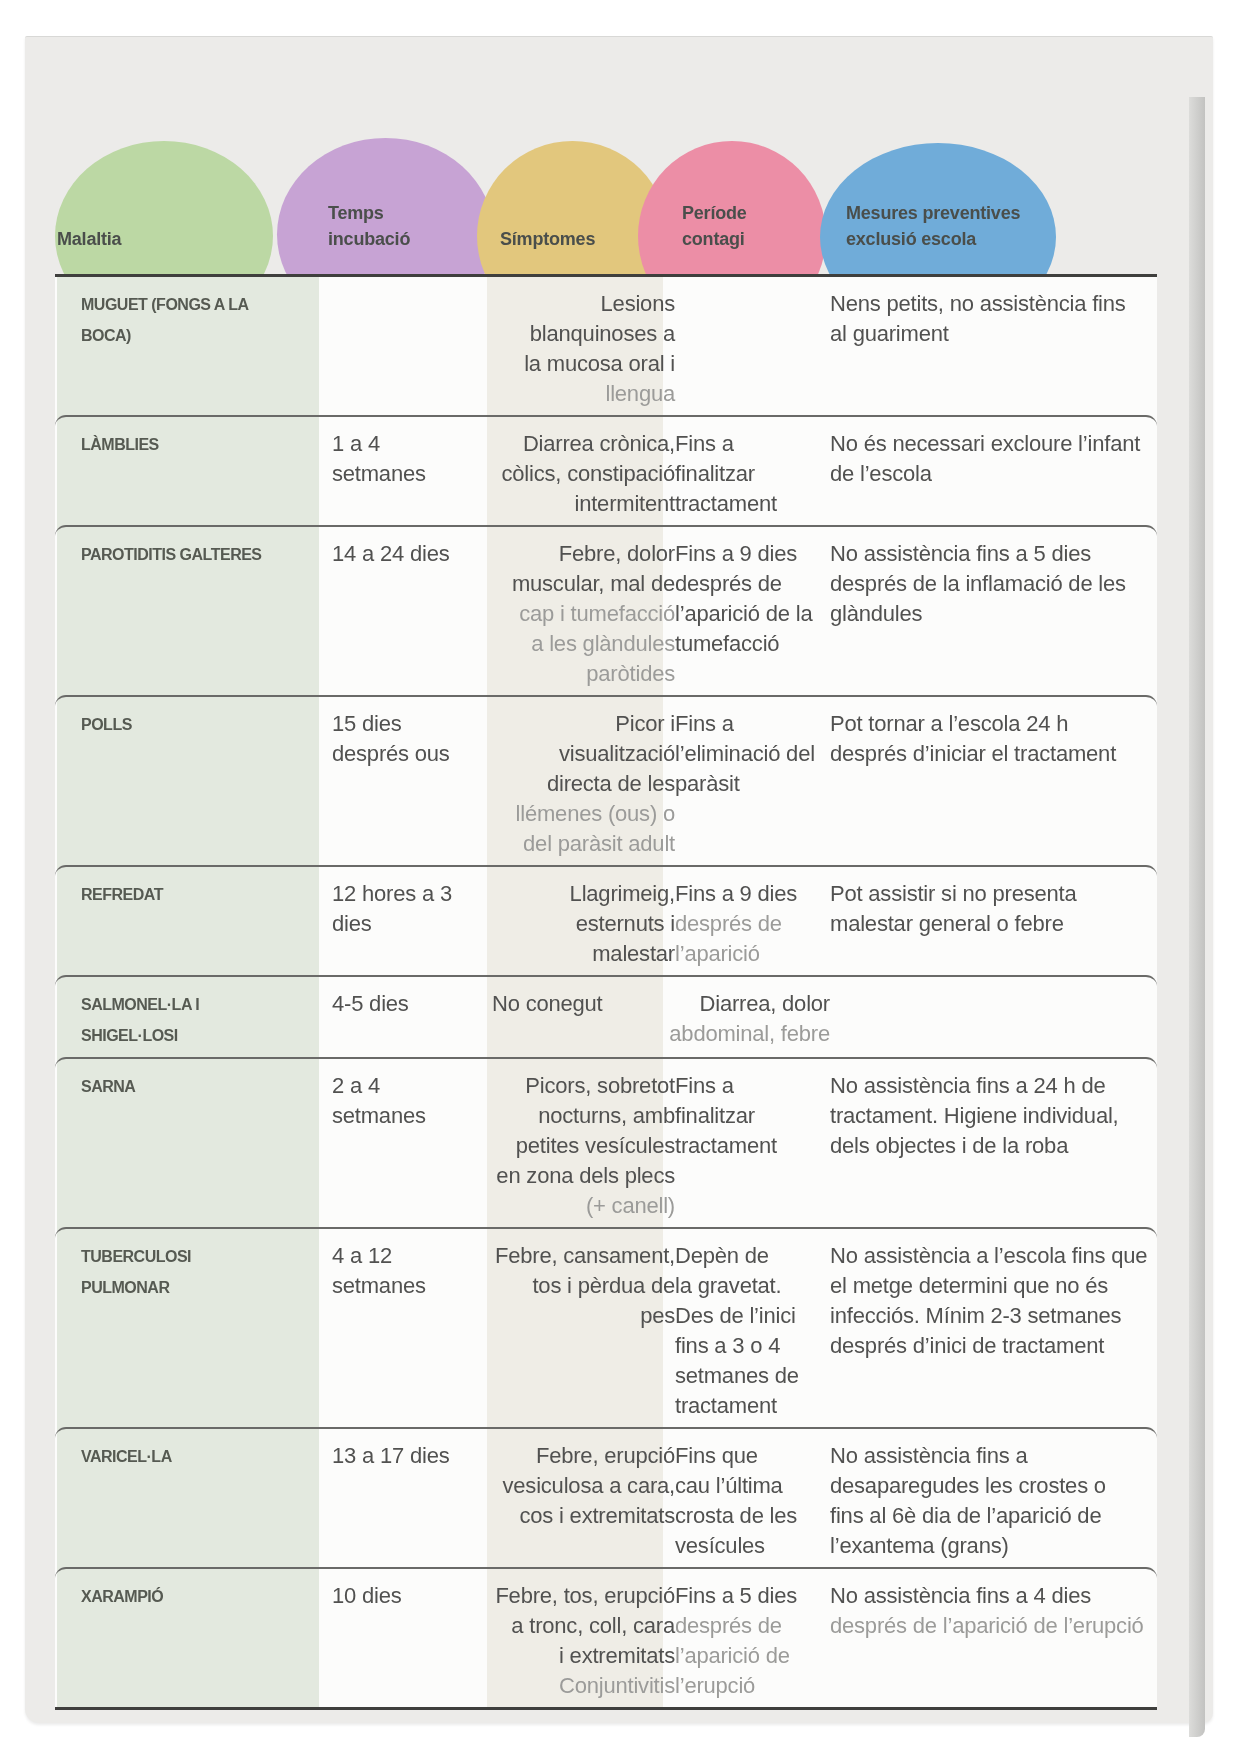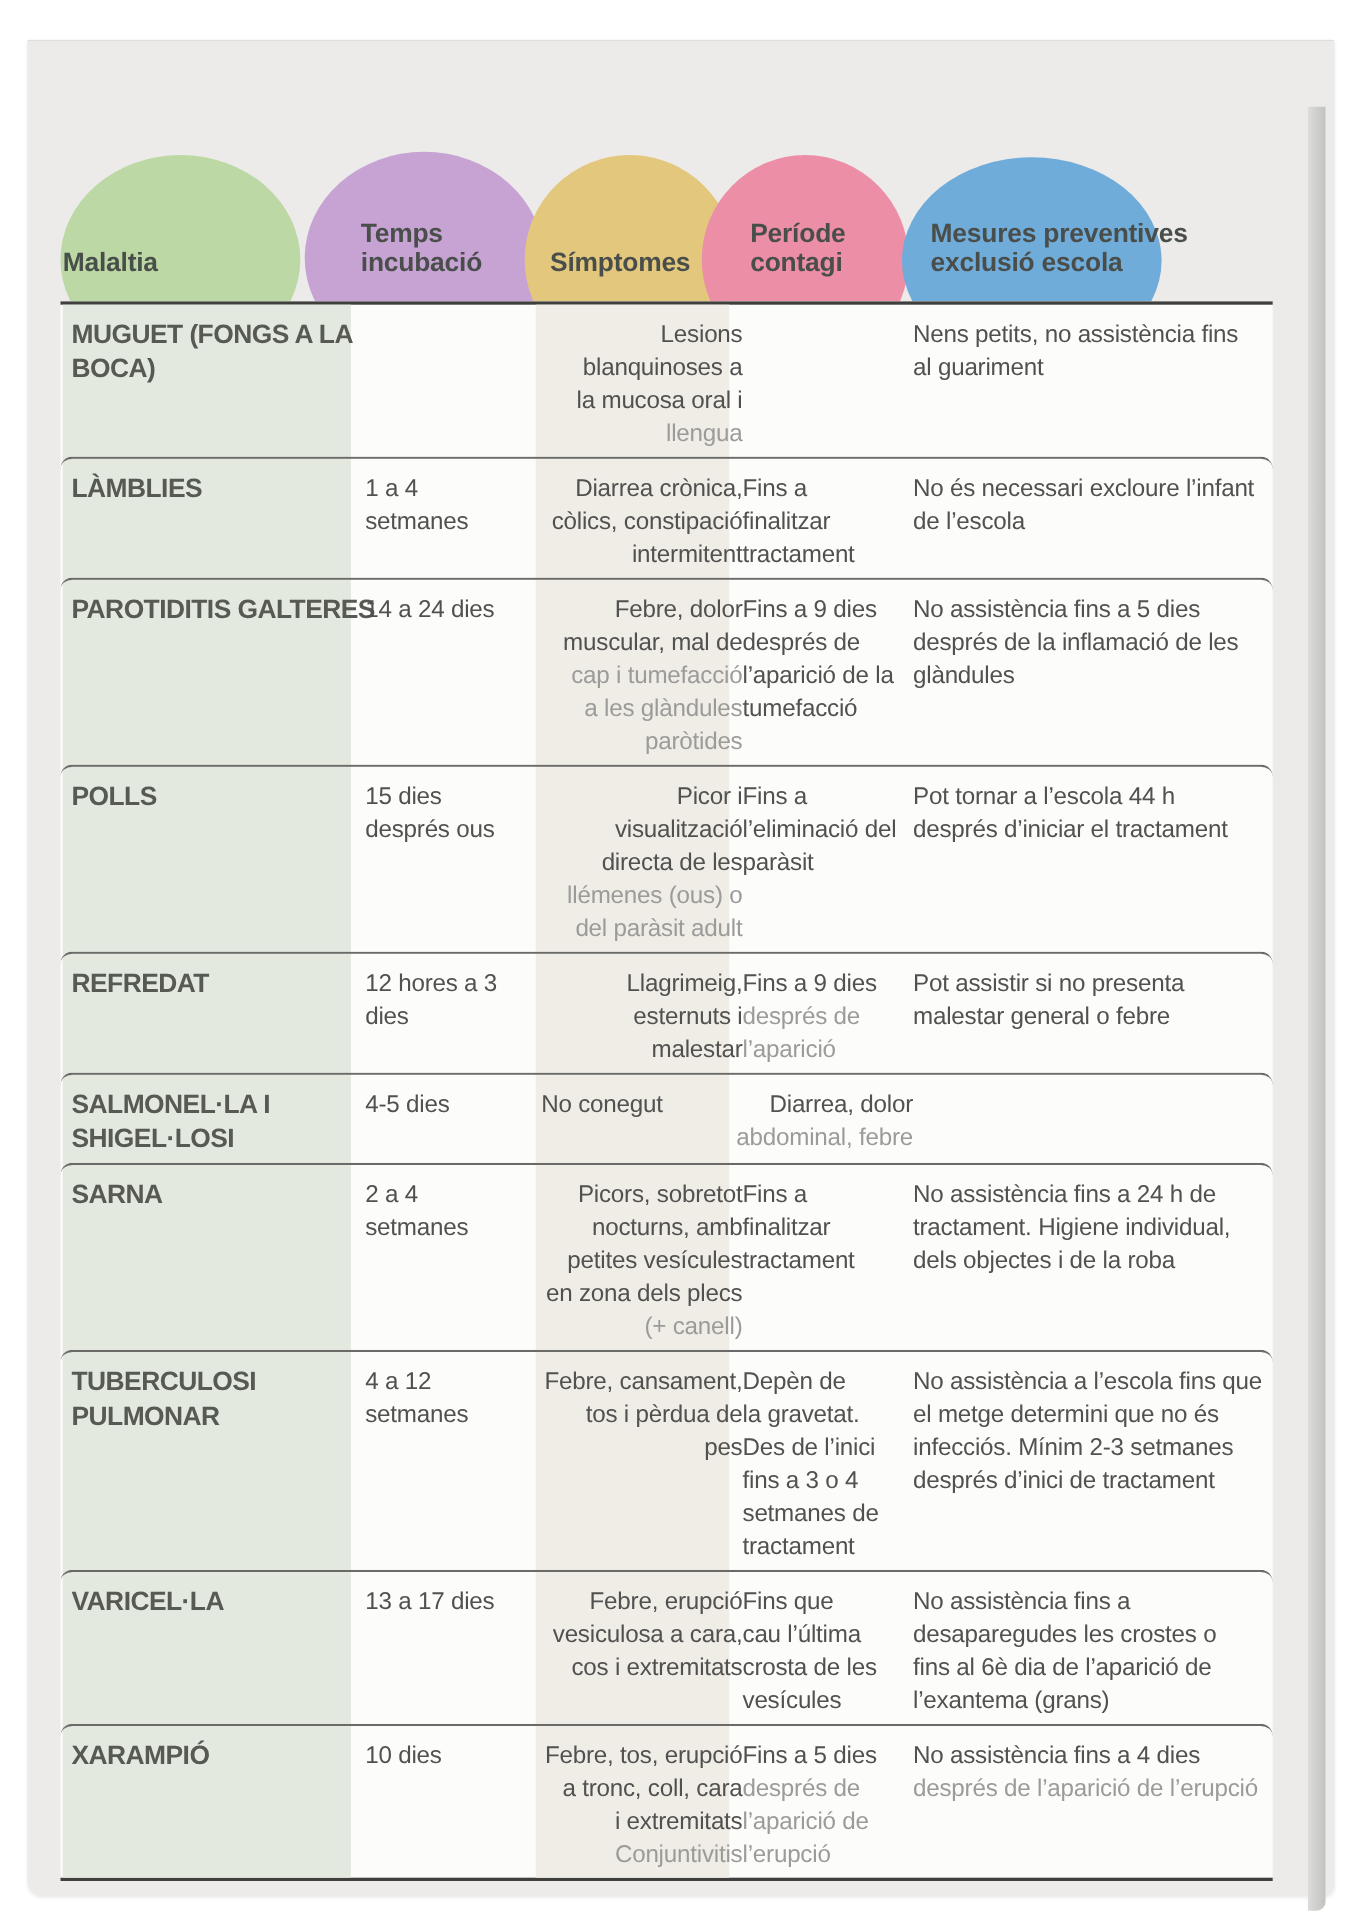--- a/index.html
+++ b/index.html
@@ -24,21 +24,21 @@
     position:absolute;left:0;top:84px;width:1188px;height:153px;overflow:hidden;
   }
   .balloon{position:absolute;border-radius:50%;}
   .balloon.b0{left:30px;  top:20px;width:218px;height:190px;}
   .balloon.b1{left:252px; top:17px;width:217px;height:193px;}
   .balloon.b2{left:452px; top:20px;width:191px;height:190px;}
   .balloon.b3{left:613px; top:20px;width:188px;height:190px;}
   .balloon.b4{left:795px; top:22px;width:236px;height:188px;}
   .balloon-label{
     position:absolute;bottom:22px;
-    font-weight:700;font-size:24px;line-height:26px;color:#4a4e4b;
+    font-weight:700;font-size:18px;line-height:26px;color:#4a4e4b;
     letter-spacing:-0.2px;
   }
   .balloon-label.l0{left:32px;}
   .balloon-label.l1{left:303px;}
   .balloon-label.l2{left:475px;}
   .balloon-label.l3{left:657px;}
   .balloon-label.l4{left:821px;}
   
   .table{
     position:absolute;left:30px;top:237px;width:1102px;
@@ -50,22 +50,22 @@
   .tint.malaltia{left:2px;width:262px;}
   .tint.simptomes{left:432px;width:176px;}
   .row{
     position:relative;display:flex;align-items:stretch;
     padding-top:12px;padding-bottom:6px;
   }
   .row + .row{border-top:2px solid #6a6a68;border-radius:11px;}
   .cell{font-size:22px;line-height:30px;color:#515150;letter-spacing:-0.2px;}
   .cell .line{white-space:nowrap;}
   .cell .line.muted{color:#9b9b99;}
-  .c-name{width:277px;box-sizing:border-box;padding-left:10px;
-    font-weight:700;font-size:24px;line-height:31px;color:#565a52;letter-spacing:-0.5px;}
+  .c-name{width:277px;box-sizing:border-box;padding-left:26px;
+    font-weight:700;font-size:16px;line-height:31px;color:#565a52;letter-spacing:-0.5px;}
   .c-inc {width:160px;}
   .c-sym {width:183px;text-align:right;}
   .c-cont{width:155px;}
   .c-meas{width:327px;}
 </style>
 </head>
 <body>
 
 <div class="canvas">
   <div class="page">
@@ -182,21 +182,21 @@
               <div class="line">directa de les</div>
               <div class="line muted">llémenes (ous) o</div>
               <div class="line muted">del paràsit adult</div>
             </div>
     <div class="cell c-cont">
               <div class="line">Fins a</div>
               <div class="line">l’eliminació del</div>
               <div class="line">paràsit</div>
             </div>
     <div class="cell c-meas">
-              <div class="line">Pot tornar a l’escola 44 h</div>
+              <div class="line">Pot tornar a l’escola 24 h</div>
               <div class="line">després d’iniciar el tractament</div>
             </div>
   </div>
 
   <div class="row">
     <div class="cell c-name">
               <div class="line">REFREDAT</div>
             </div>
     <div class="cell c-inc">
               <div class="line">12 hores a 3</div>

